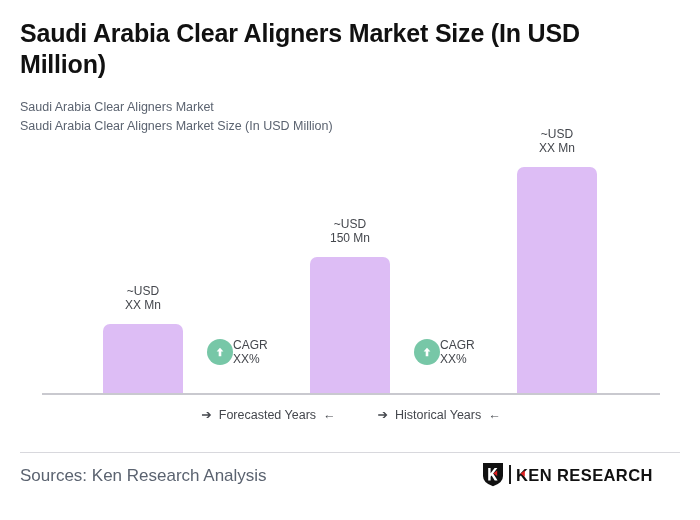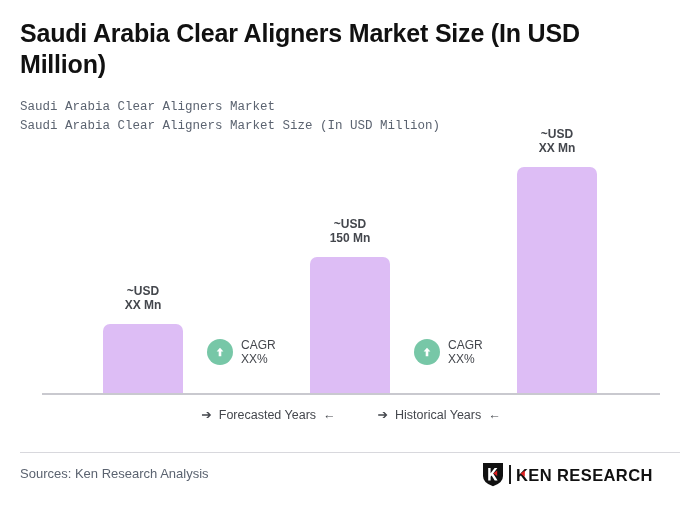--- a/index.html
+++ b/index.html
@@ -31,21 +31,20 @@
     font-weight: bold;
     line-height: 1.25;
     color: #111111;
     letter-spacing: -0.2px;
   }
   .subtitle-block {
     position: absolute;
     left: 20px;
     top: 98px;
     width: 620px;
-    font-family: Liberation Mono, monospace;
   }
   .subtitle-line {
     font-size: 12.5px;
     color: #5b6370;
     line-height: 1.55;
   }
 
   
   .plot {
     position: absolute;
@@ -68,29 +67,27 @@
     border-top-left-radius: 7px;
     border-top-right-radius: 7px;
   }
   .bar-label {
     position: absolute;
     font-size: 12px;
     color: #44474d;
     line-height: 1.2;
     text-align: center;
     white-space: pre-line;
-    font-weight: bold;
   }
 
   
   .cagr {
     position: absolute;
     display: flex;
     align-items: center;
-    gap: 8px;
   }
   .cagr-circle {
     width: 26px;
     height: 26px;
     border-radius: 50%;
     background: #77c7a7;
     display: flex;
     align-items: center;
     justify-content: center;
     flex: 0 0 auto;
@@ -131,21 +128,21 @@
     left: 20px;
     top: 452px;
     width: 660px;
     height: 1px;
     background: #d8d8dd;
   }
   .sources {
     position: absolute;
     left: 20px;
     top: 466px;
-    font-size: 13px;
+    font-size: 17px;
     color: #5b6370;
   }
   .logo {
     position: absolute;
     left: 482px;
     top: 462px;
     display: flex;
     align-items: center;
     gap: 5px;
   }

